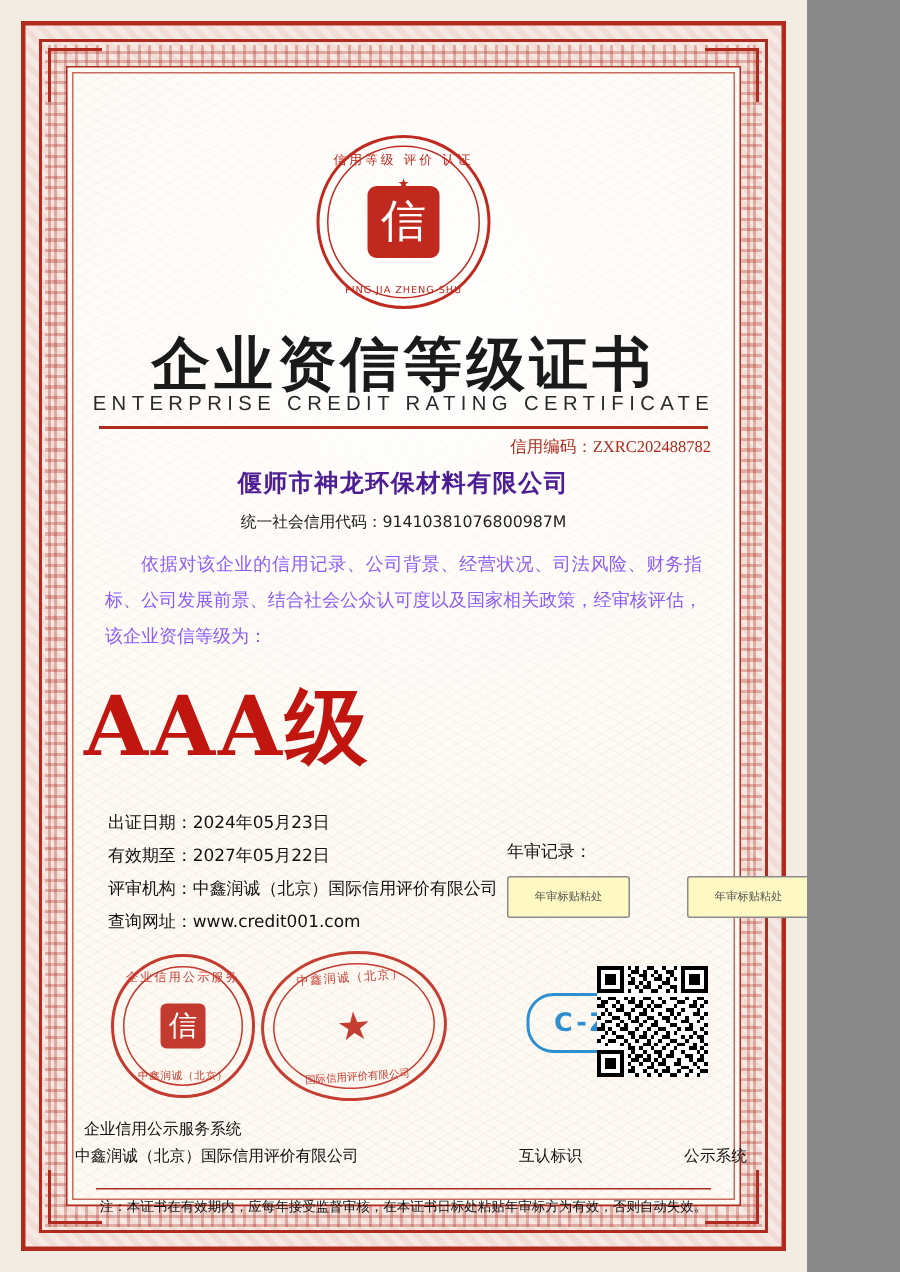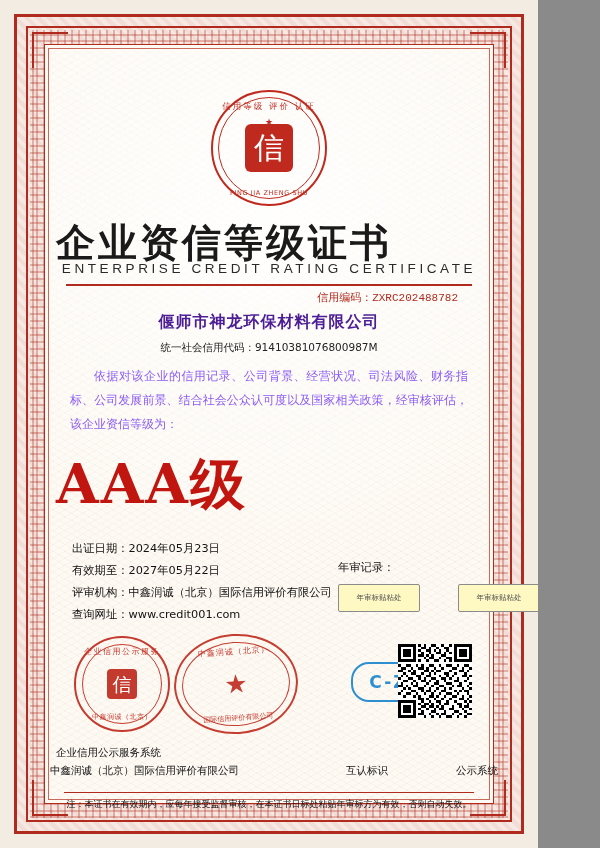--- a/index.html
+++ b/index.html
@@ -76,35 +76,35 @@
     font-size:8.5px;letter-spacing:2px;font-family:"DejaVu Sans",sans-serif;
   }
   .emblem .arc-top{top:11px;}
   .emblem .arc-bot{bottom:9px;font-size:6.5px;letter-spacing:.6px;}
   .emblem .star{
     position:absolute;left:50%;top:27px;transform:translateX(-50%);
     color:#c02a1e;font-size:9px;
   }
 
   .title-cn{
-    position:absolute;left:0;right:0;top:160px;
+    position:absolute;left:0;right:0;top:160px;text-align:center;
     font-family:Liberation Serif, serif;
     font-size:39px;font-weight:bold;color:#1a1a1a;letter-spacing:3px;
   }
   .title-en{
     position:absolute;left:0;right:0;top:205px;text-align:center;
     font-size:13.5px;letter-spacing:3.6px;color:#2a2a2a;
   }
   .title-rule{
     position:absolute;left:10px;right:10px;top:228px;height:2px;background:#b02a1e;
   }
 
   .cert-no{
-    position:absolute;right:24px;top:234px;
-    font-size:11px;color:#b02a1e;font-family:Liberation Mono, monospace;
+    position:absolute;right:8px;top:234px;
+    font-size:11px;color:#b02a1e;font-family:Liberation Serif, serif;
   }
 
   .company{
     position:absolute;left:0;right:0;top:256px;text-align:center;
     font-family:"DejaVu Sans",sans-serif;
     font-size:16px;font-weight:bold;color:#4c1d95;letter-spacing:1px;
   }
   .uscc{
     position:absolute;left:0;right:0;top:285px;text-align:center;
     font-size:10.5px;color:#222;font-family:"DejaVu Sans",sans-serif;

